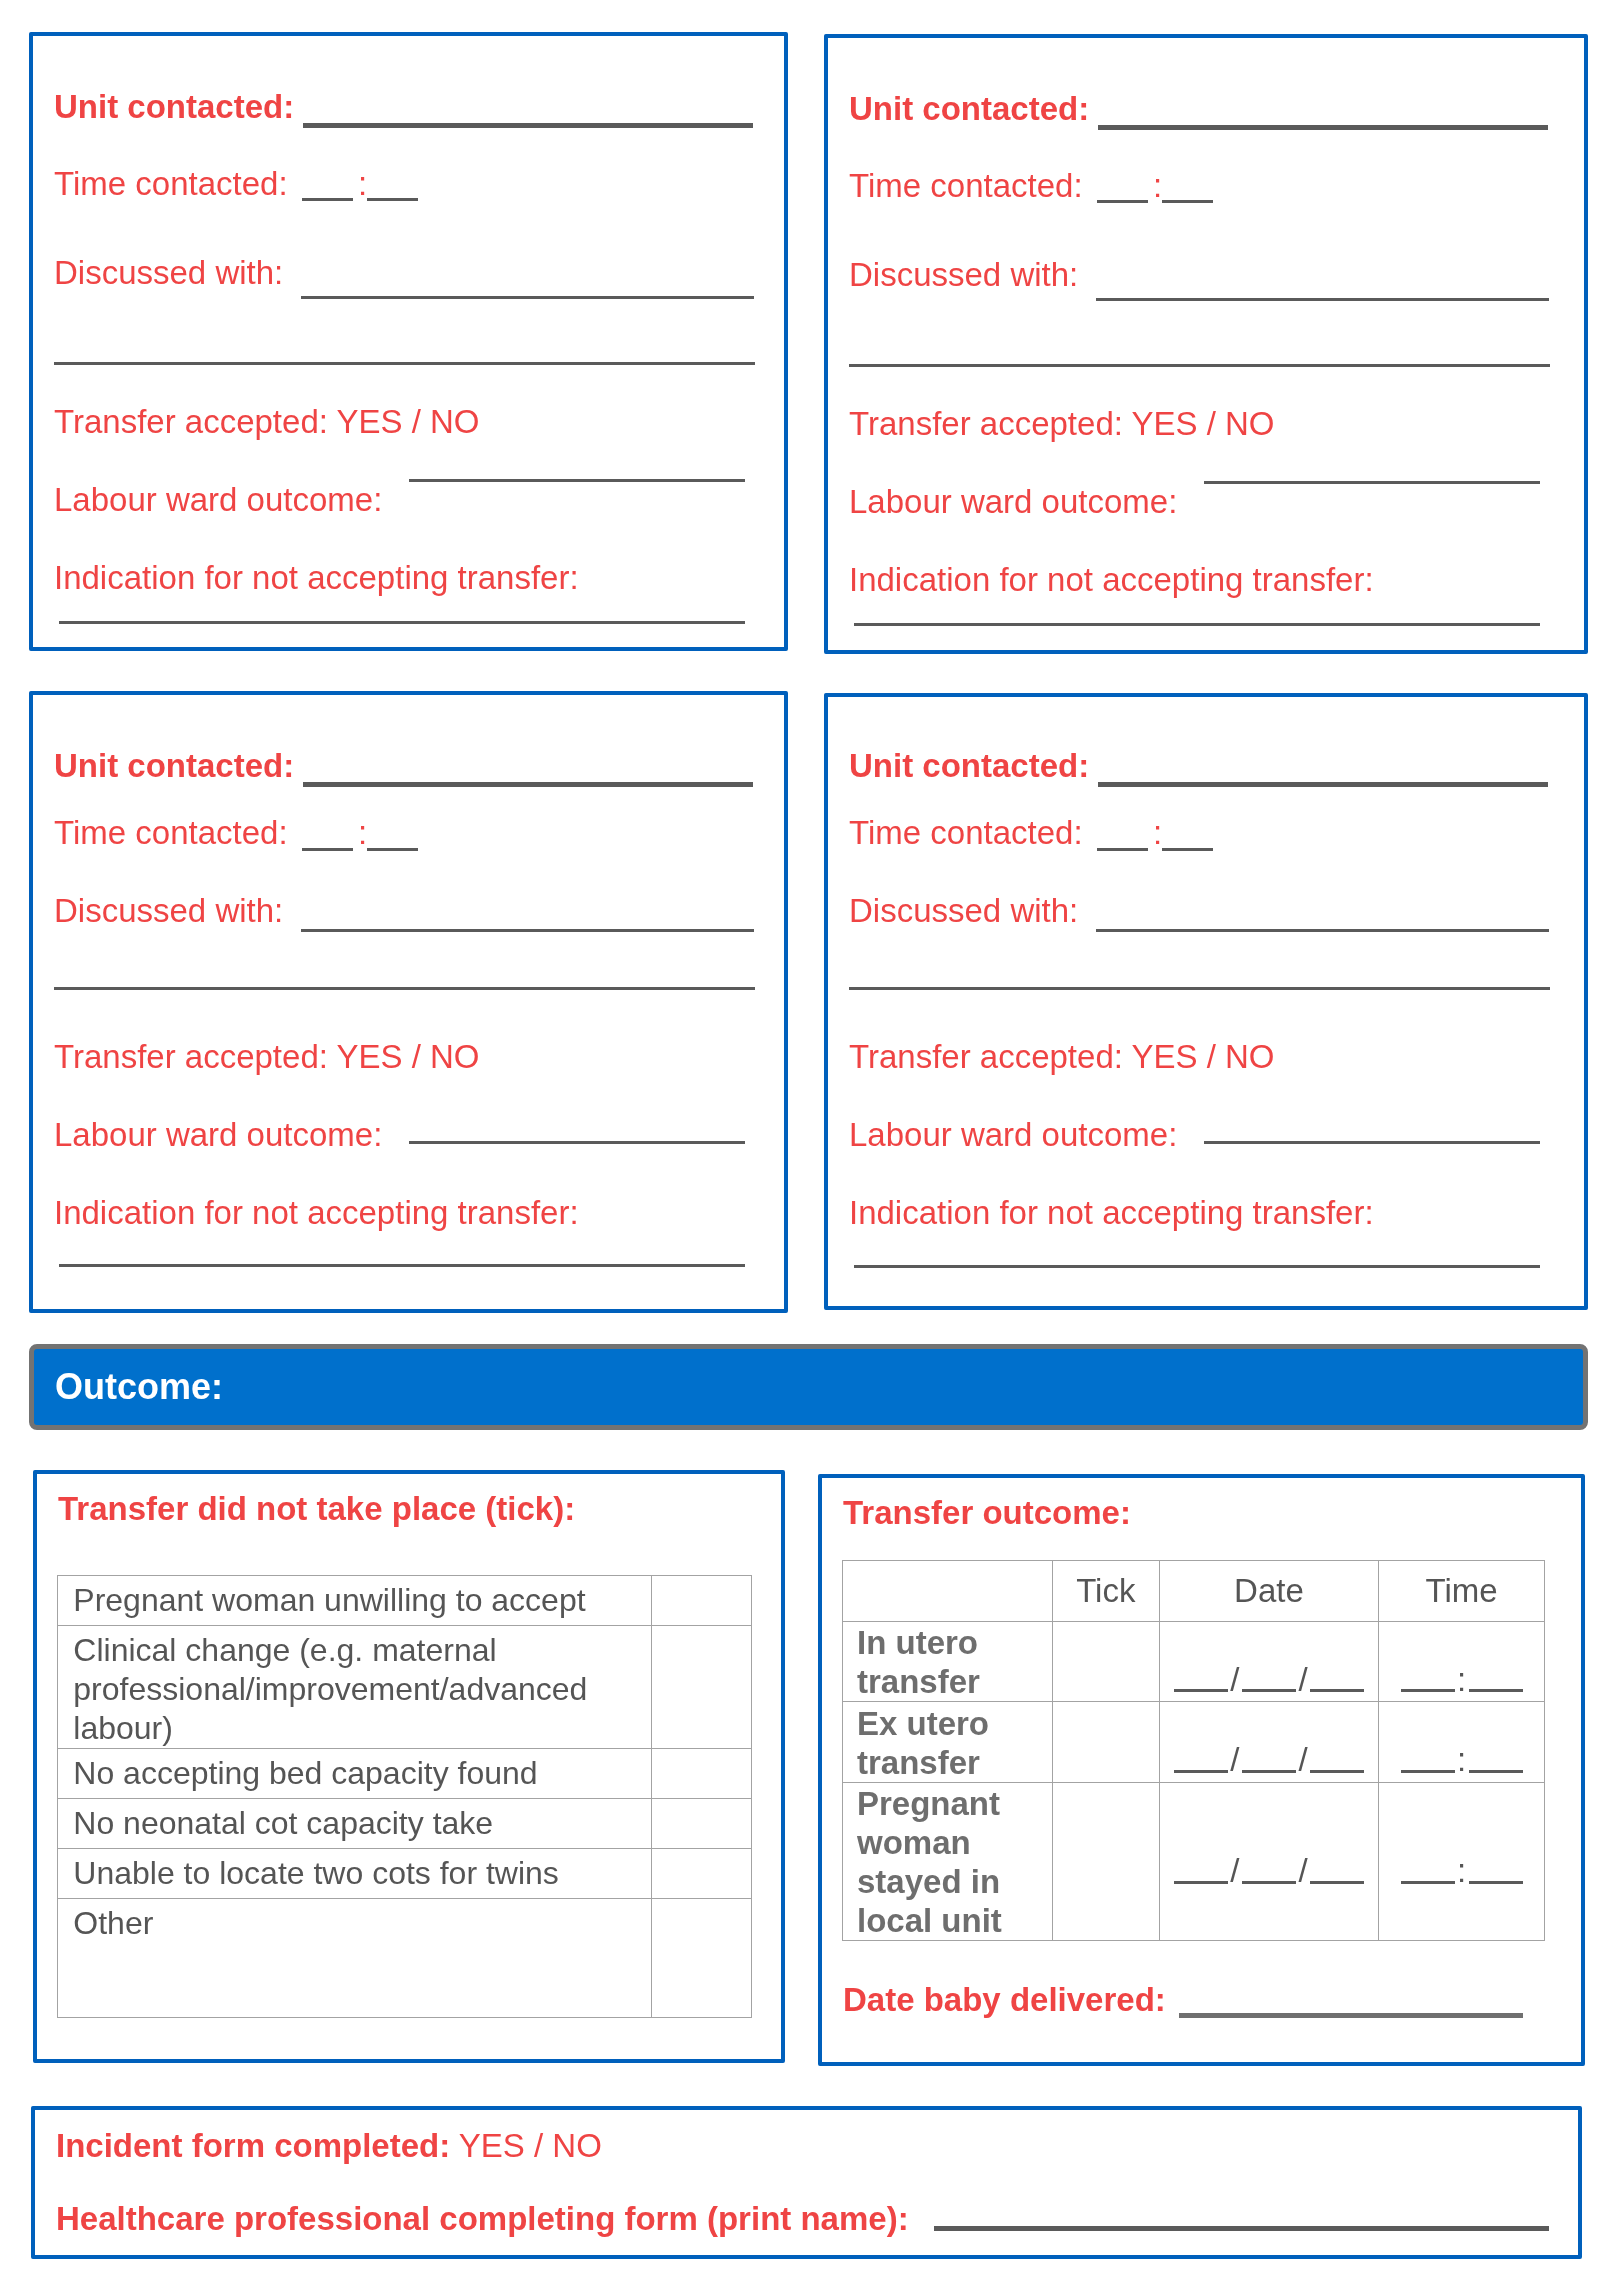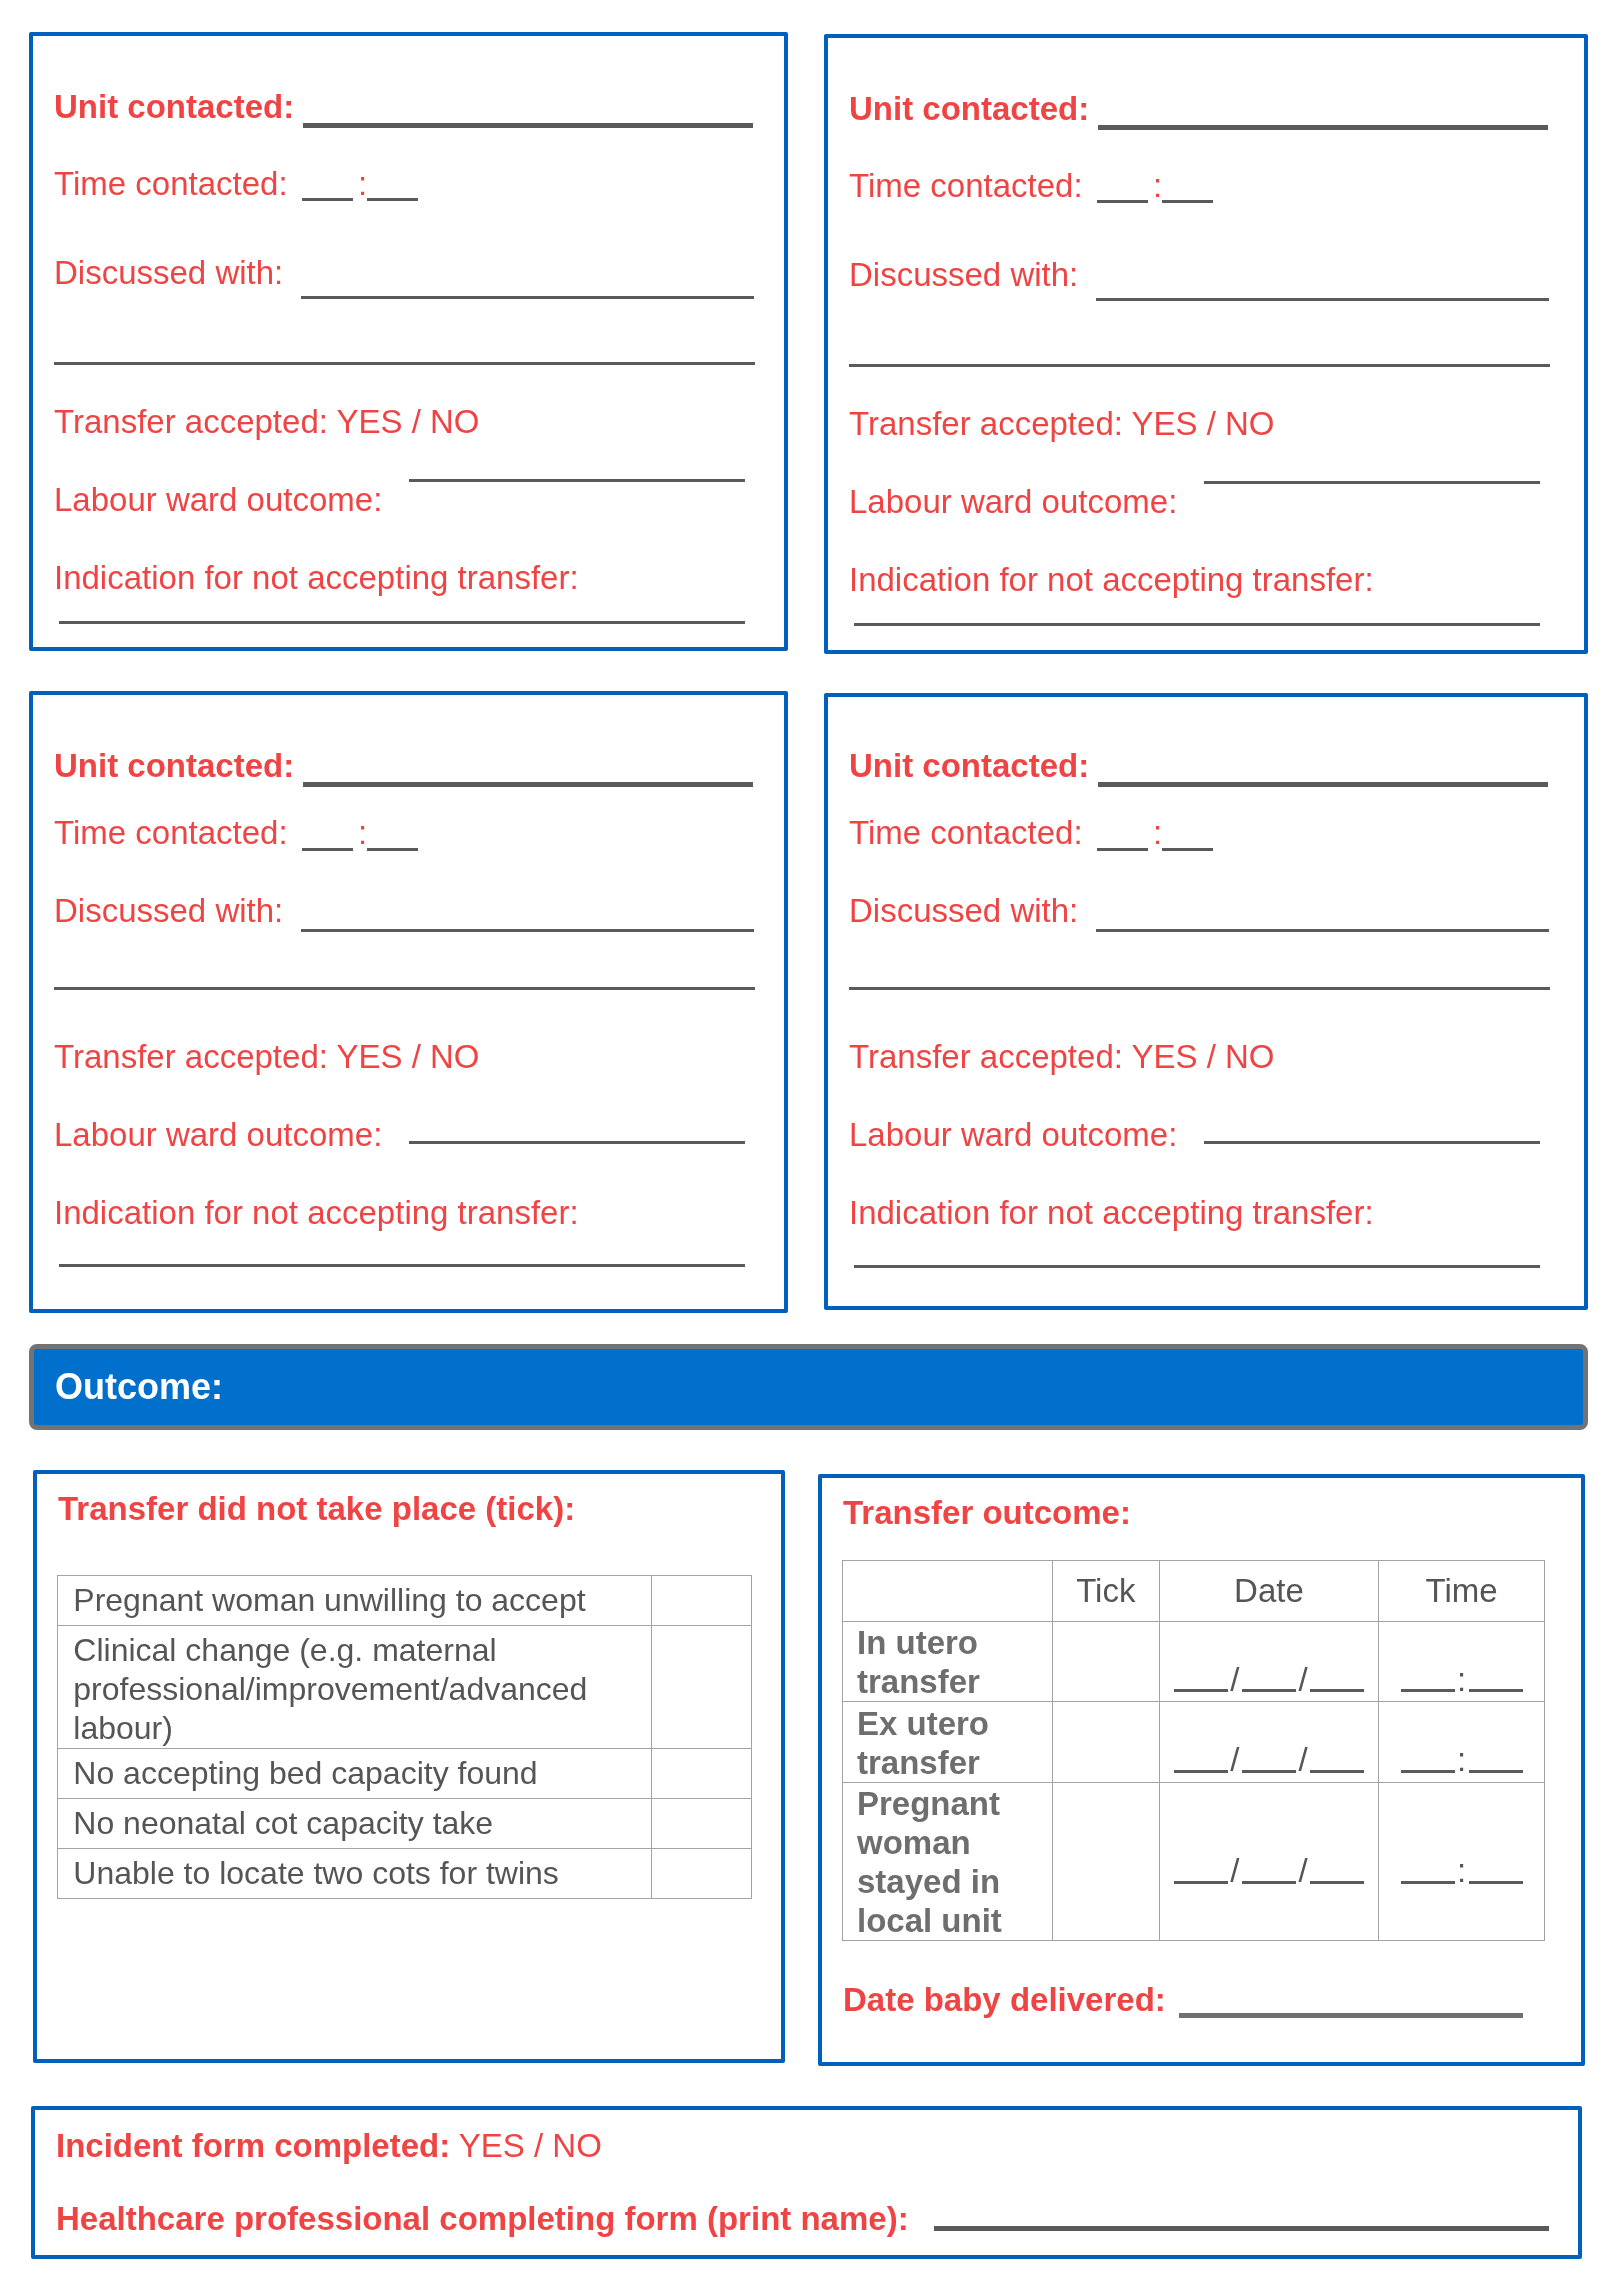--- a/index.html
+++ b/index.html
@@ -140,20 +140,24 @@
       <td></td>
     </tr>
     <tr style="height:50px;">
       <td class="lbl">No neonatal cot capacity take</td>
       <td></td>
     </tr>
     <tr style="height:50px;">
       <td class="lbl">Unable to locate two cots for twins</td>
       <td></td>
     </tr>
+    <tr style="height:119px;">
+      <td class="lbl">Other</td>
+      <td></td>
+    </tr>
   </tbody>
     </table>
 </div>
 
 <div class="box" style="left:818px; top:1474px; width:767px; height:592px;">
   <div class="t b" style="left:21px; top:18px;">Transfer outcome:</div>
   <table class="grid rt" style="left:20px; top:82px; width:703px;">
     <colgroup>
       <col style="width:210px">
         <col style="width:107px">

